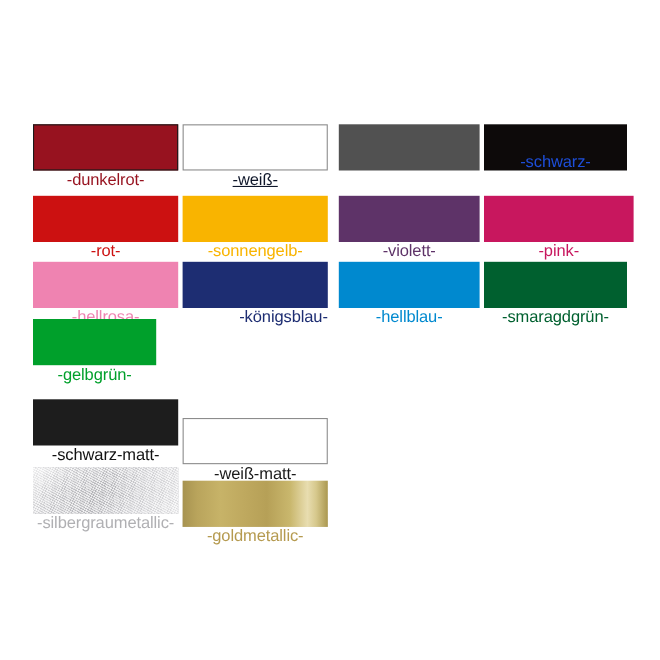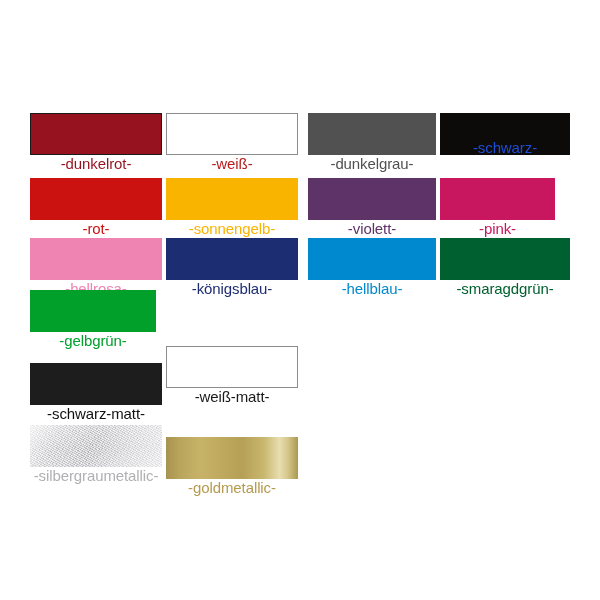--- a/index.html
+++ b/index.html
@@ -110,73 +110,72 @@
 <body>
 
 <div id="swatch-board" style="background: rgb(255, 255, 255);">
     <div class="swatch-group" style="left: 0px; top: 0px; width: 600px;">
       <div class="swatch-cell" style="left: 30px; top: 113px; width: 132px; height: 60px;">
         <div class="swatch-chip dark-bordered" title="-dunkelrot-" style="height: 42px; background: rgb(151, 18, 31);"></div>
         <div class="swatch-label" style="top: 44px; color: rgb(151, 18, 31);">-dunkelrot-</div>
       </div>
       <div class="swatch-cell" style="left: 166px; top: 113px; width: 132px; height: 60px;">
         <div class="swatch-chip bordered" title="-weiß-" style="height: 42px; background: rgb(255, 255, 255);"></div>
-        <div class="swatch-label" style="top: 44px; color: #b91c1c;">-weiß-</div>
+        <div class="swatch-label" style="top: 44px; color: #0f172a; text-decoration: underline;">-weiß-</div>
       </div>
       <div class="swatch-cell" style="left: 308px; top: 113px; width: 128px; height: 60px;">
         <div class="swatch-chip" title="-dunkelgrau-" style="height: 42px; background: rgb(81, 81, 81);"></div>
-        <div class="swatch-label" style="top: 44px; color: rgb(81, 81, 81);">-dunkelgrau-</div>
       </div>
       <div class="swatch-cell" style="left: 440px; top: 113px; width: 130px; height: 60px;">
         <div class="swatch-chip" title="-schwarz-" style="height: 42px; background: rgb(13, 10, 10);"></div>
         <div class="swatch-label" style="top: 28px; color: #1d4ed8;">-schwarz-</div>
       </div>
       <div class="swatch-cell" style="left: 30px; top: 178px; width: 132px; height: 44px;">
         <div class="swatch-chip" title="-rot-" style="height: 42px; background: rgb(204, 17, 17);"></div>
         <div class="swatch-label" style="top: 44px; color: rgb(204, 17, 17);">-rot-</div>
       </div>
       <div class="swatch-cell" style="left: 166px; top: 178px; width: 132px; height: 60px;">
         <div class="swatch-chip" title="-sonnengelb-" style="height: 42px; background: rgb(249, 180, 0);"></div>
         <div class="swatch-label" style="top: 44px; color: rgb(249, 180, 0);">-sonnengelb-</div>
       </div>
       <div class="swatch-cell" style="left: 308px; top: 178px; width: 128px; height: 76px; padding-left: 8px;">
         <div class="swatch-chip" title="-violett-" style="height: 42px; background: rgb(94, 51, 104);"></div>
         <div class="swatch-label" style="top: 44px; color: rgb(94, 51, 104);">-violett-</div>
       </div>
-      <div class="swatch-cell" style="left: 440px; top: 178px; width: 115px; height: 60px;">
+      <div class="swatch-cell" style="left: 440px; top: 178px; width: 136px; height: 60px;">
         <div class="swatch-chip" title="-pink-" style="height: 42px; background: rgb(200, 23, 94);"></div>
         <div class="swatch-label" style="top: 44px; color: rgb(200, 23, 94);">-pink-</div>
       </div>
       <div class="swatch-cell" style="left: 30px; top: 238px; width: 132px; height: 60px;">
         <div class="swatch-chip" title="-hellrosa-" style="height: 42px; background: rgb(239, 131, 177);"></div>
         <div class="swatch-label" style="top: 44px; color: rgb(239, 131, 177);">-hellrosa-</div>
       </div>
       <div class="swatch-cell" style="left: 166px; top: 238px; width: 132px; height: 60px;">
         <div class="swatch-chip" title="-königsblau-" style="height: 42px; background: rgb(29, 45, 114);"></div>
-        <div class="swatch-label" style="top: 44px; color: rgb(29, 45, 114);">-königsblau-</div>
+        <div class="swatch-label" style="top: 44px; color: rgb(29, 45, 114); text-align: right;">-königsblau-</div>
       </div>
       <div class="swatch-cell" style="left: 308px; top: 238px; width: 128px; height: 60px;">
         <div class="swatch-chip" title="-hellblau-" style="height: 42px; background: rgb(0, 137, 207);"></div>
         <div class="swatch-label" style="top: 44px; color: rgb(0, 137, 207);">-hellblau-</div>
       </div>
       <div class="swatch-cell" style="left: 440px; top: 238px; width: 130px; height: 60px;">
         <div class="swatch-chip" title="-smaragdgrün-" style="height: 42px; background: rgb(0, 96, 47);"></div>
         <div class="swatch-label" style="top: 44px; color: rgb(0, 96, 47);">-smaragdgrün-</div>
       </div>
-      <div class="swatch-cell" style="left: 30px; top: 290px; width: 126px; height: 60px;">
+      <div class="swatch-cell" style="left: 30px; top: 290px; width: 112px; height: 60px;">
         <div class="swatch-chip" title="-gelbgrün-" style="height: 42px; background: rgb(0, 160, 43);"></div>
         <div class="swatch-label" style="top: 44px; color: rgb(0, 160, 43);">-gelbgrün-</div>
       </div>
     </div>
     <div class="swatch-group" style="left: 0px; top: 0px; width: 600px;">
       <div class="swatch-cell" style="left: 30px; top: 363px; width: 132px; height: 60px;">
         <div class="swatch-chip" title="-schwarz-matt-" style="height: 42px; background: rgb(29, 29, 29);"></div>
         <div class="swatch-label" style="top: 44px; color: rgb(17, 17, 17);">-schwarz-matt-</div>
       </div>
-      <div class="swatch-cell" style="left: 166px; top: 346px; width: 132px; height: 60px; padding-left: 48px;">
+      <div class="swatch-cell" style="left: 166px; top: 380px; width: 132px; height: 60px; padding-left: 48px;">
         <div class="swatch-chip bordered" title="-weiß-matt-" style="height: 42px; background: rgb(255, 255, 255);"></div>
         <div class="swatch-label" style="top: 44px; color: rgb(26, 26, 26);">-weiß-matt-</div>
       </div>
       <div class="swatch-cell" style="left: 30px; top: 425px; width: 132px; height: 60px;">
         <div class="swatch-chip tex-silver" title="-silbergraumetallic-" style="height: 42px;"></div>
         <div class="swatch-label" style="top: 44px; color: rgb(176, 176, 179);">-silbergraumetallic-</div>
       </div>
       <div class="swatch-cell" style="left: 166px; top: 437px; width: 132px; height: 60px;">
         <div class="swatch-chip tex-gold" title="-goldmetallic-" style="height: 42px;"></div>
         <div class="swatch-label" style="top: 44px; color: rgb(181, 154, 79);">-goldmetallic-</div>

